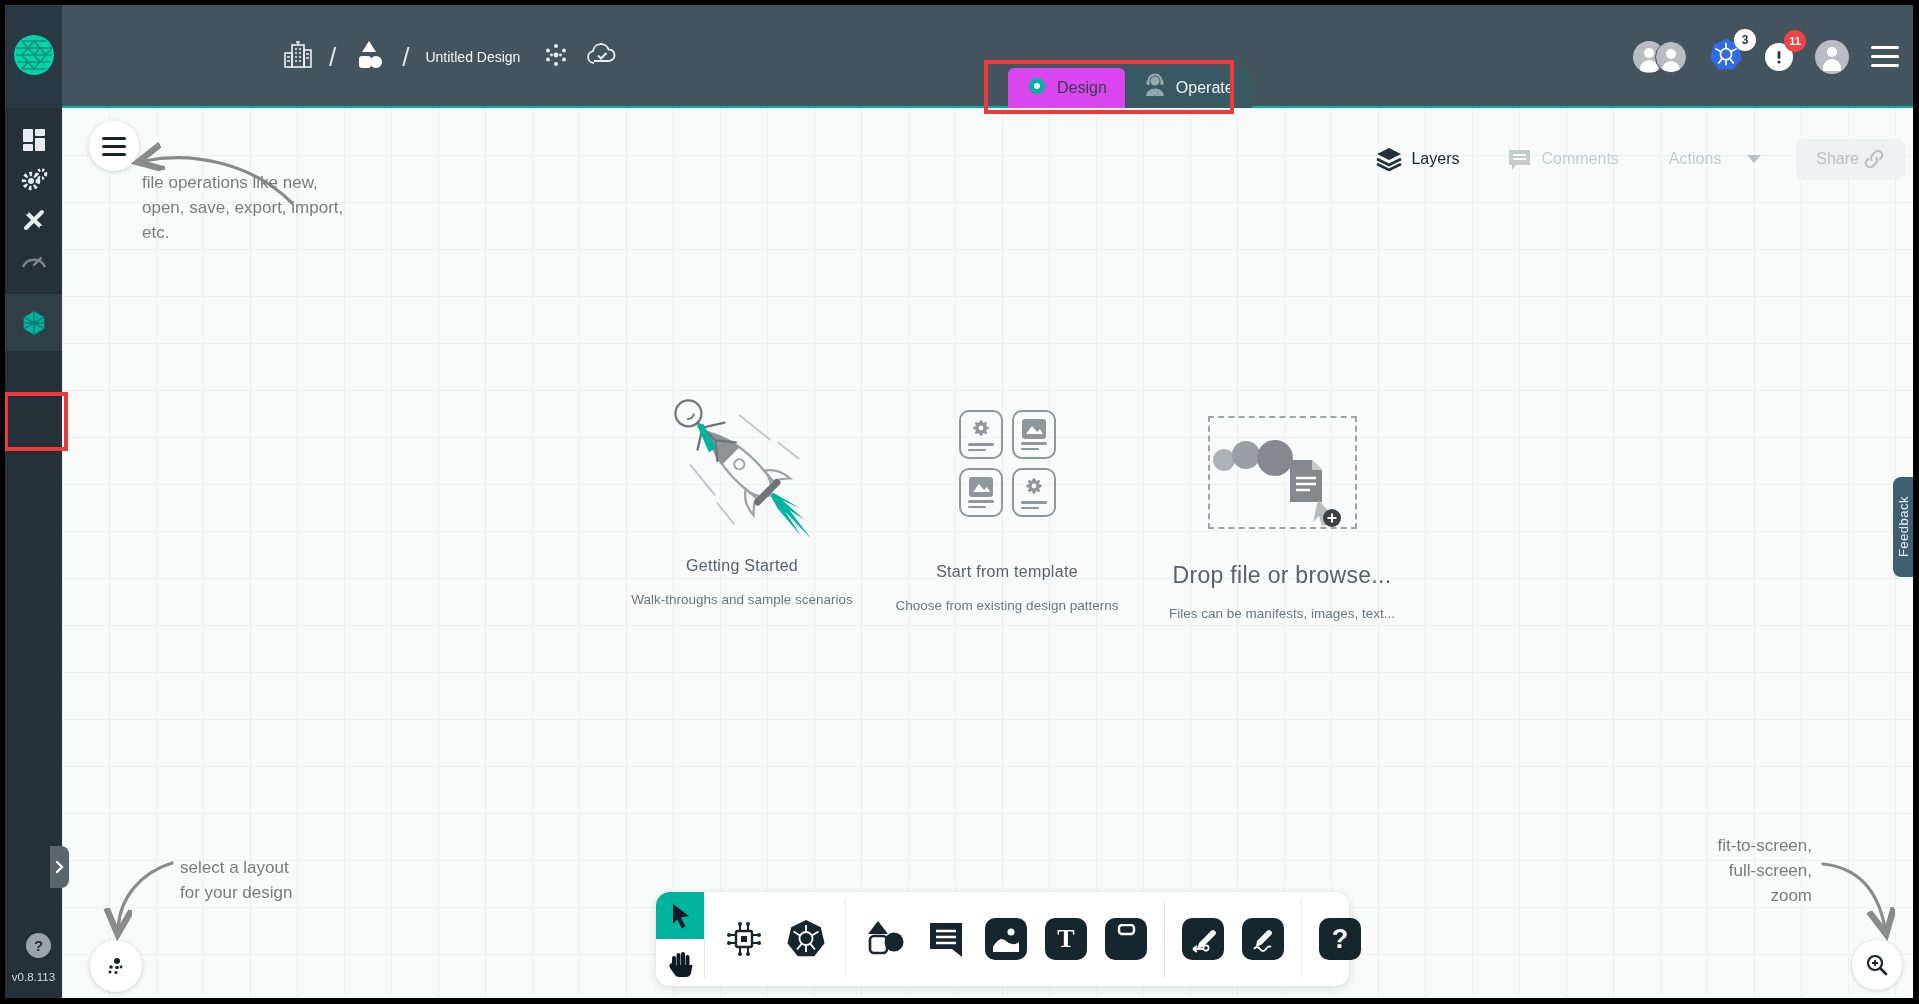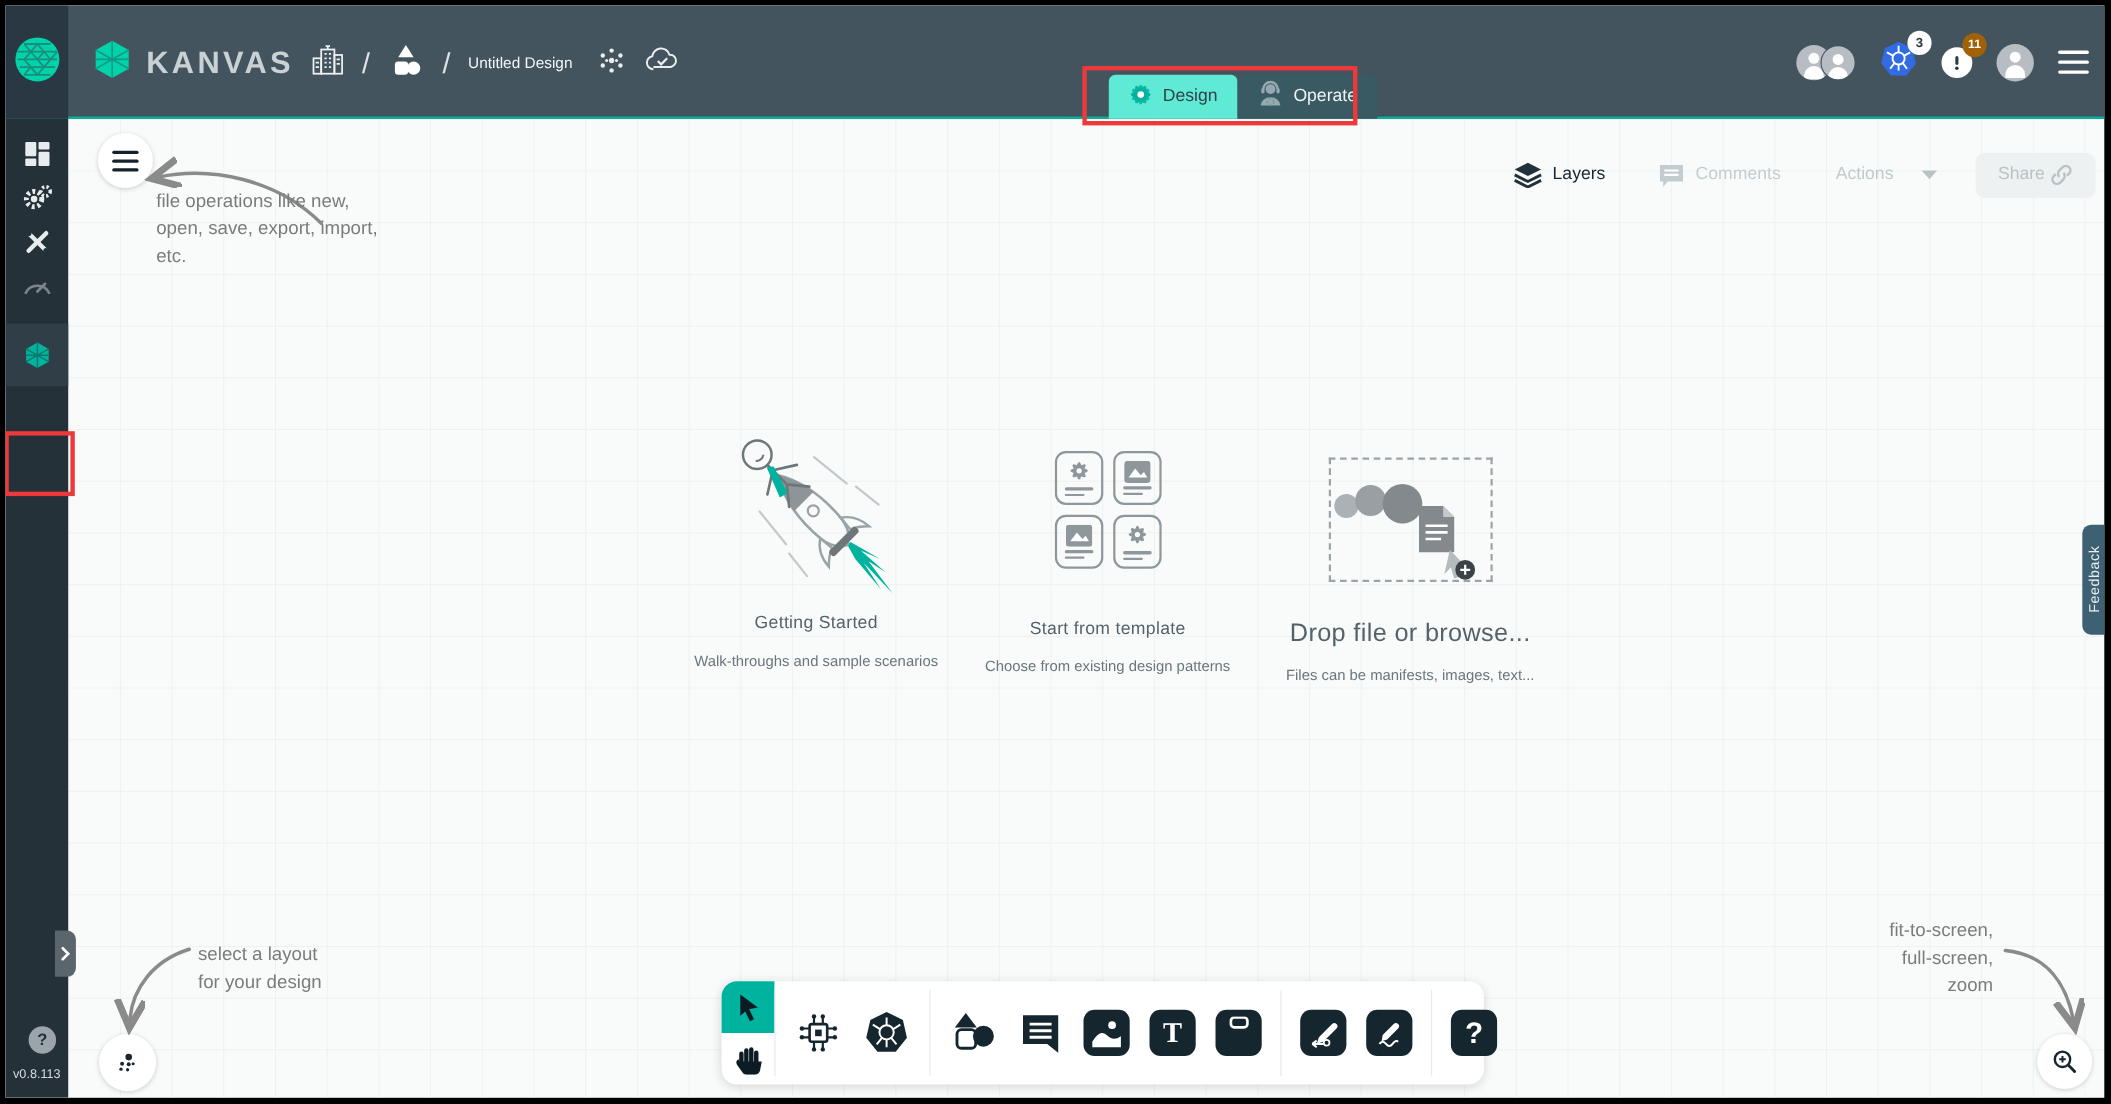--- a/index.html
+++ b/index.html
@@ -10,34 +10,34 @@
   .header { position:absolute; left:0; top:0; width:100%; height:103px; background:#44545E; border-bottom:2px solid #00B39F; z-index:30; }
   .logo-square { position:absolute; left:0; top:0; width:57px; height:103px; background:#2A3843; display:flex; align-items:center; justify-content:center; }
   .kanvas-logo { position:absolute; left:78px; top:30px; display:flex; align-items:center; gap:12px; }
   .kanvas-word { font-size:28px; font-weight:bold; letter-spacing:3px; color:#C9D1D5; }
   .breadcrumb { position:absolute; left:278px; top:26px; display:flex; align-items:center; gap:16px; height:52px; }
   .crumb-sep { color:#DDE4E7; font-size:26px; font-weight:300; }
   .crumb-name { color:#F2F6F7; font-size:14px; }
 
   .tabs { position:absolute; left:1003px; top:63px; display:flex; height:40px; }
   .tab { display:flex; align-items:center; gap:9px; padding:0 18px; font-size:16px; cursor:pointer; }
-  .tab-design { background:#5eead4; color:#33424A; border-radius:6px 6px 0 0; }
+  .tab-design { background:#d946ef; color:#33424A; border-radius:6px 6px 0 0; }
   .tab-operate { background:#3A5A63; color:#EEF3F4; border-radius:6px 6px 0 0; }
   .red-box-tabs { position:absolute; left:979px; top:55px; width:250px; height:54px; border:4px solid #EC3A3A; z-index:40; pointer-events:none; }
 
   .header-right { position:absolute; right:14px; top:0; height:103px; display:flex; align-items:center; gap:22px; }
   .avatar { width:32px; height:32px; border-radius:50%; background:#B7BDC2; position:relative; overflow:hidden; flex:none; }
   .avatar::before { content:""; position:absolute; left:50%; top:7px; width:10px; height:10px; margin-left:-5px; border-radius:50%; background:#fff; }
   .avatar::after { content:""; position:absolute; left:50%; top:19px; width:18px; height:12px; margin-left:-9px; border-radius:9px 9px 0 0; background:#fff; }
   .avatar-group { display:flex; }
   .avatar-group .avatar + .avatar { margin-left:-10px; border:1px solid #44545E; }
   .badge-wrap { position:relative; }
   .badge { position:absolute; border-radius:50%; display:flex; align-items:center; justify-content:center; font-size:12px; font-weight:bold; }
   .badge-white { width:22px; height:22px; background:#fff; color:#2A3843; right:-13px; top:-9px; }
-  .badge-red { width:22px; height:22px; background:#a16207; color:#fff; right:-13px; top:-13px; font-size:11px; }
+  .badge-red { width:22px; height:22px; background:#ef4444; color:#fff; right:-13px; top:-13px; font-size:11px; }
   .alert-circle { width:28px; height:28px; background:#fff; border-radius:50%; display:flex; align-items:center; justify-content:center; }
   .hamburger-lines { width:28px; display:flex; flex-direction:column; gap:6px; }
   .hamburger-lines i { display:block; height:3px; background:#fff; border-radius:2px; }
 
   
   .sidebar { position:absolute; left:0; top:103px; width:57px; height:890px; background:#253139; z-index:20; }
   .side-item { width:57px; height:40px; display:flex; align-items:center; justify-content:center; color:#E8ECEE; cursor:pointer; }
   .side-selected { position:absolute; left:0; top:186px; width:57px; height:57px; background:#303E48; display:flex; align-items:center; justify-content:center; }
   .red-box-side { position:absolute; left:-1px; top:284px; width:64px; height:59px; border:4px solid #EC3A3A; z-index:40; pointer-events:none; }
   .side-expander { position:absolute; left:45px; top:738px; width:19px; height:42px; background:#5A656C; border-radius:0 8px 8px 0; display:flex; align-items:center; justify-content:center; cursor:pointer; }
@@ -101,31 +101,20 @@
         <svg width="42" height="42" viewBox="0 0 42 42">
           <circle cx="21" cy="21" r="20" fill="#00D3A9"></circle>
           <g stroke="#1A8E7C" stroke-width="1.6" fill="none">
             <path d="M3 14 H39 M3 21 H39 M5 28 H37 M9 35 H33 M9 7 H33"></path>
             <path d="M9 7 L15 14 L9 21 L15 28 L9 35 M15 14 L21 7 L27 14 L21 21 L15 14 M21 21 L27 28 L21 35 L15 28 M27 14 L33 21 L27 28 M33 21 L39 14 M33 21 L33 21"></path>
           </g>
         </svg>
       </span>
     </div>
 
-    <div class="kanvas-logo">
-      <span>
-        <svg width="38" height="38" viewBox="0 0 38 38">
-          <polygon points="19,2 34,10.5 34,27.5 19,36 4,27.5 4,10.5" fill="#00D3A9"></polygon>
-          <g stroke="#0E9B86" stroke-width="1.5">
-            <path d="M4 10.5 L34 27.5 M34 10.5 L4 27.5 M19 2 L19 36 M4 19 H34"></path>
-          </g>
-        </svg>
-      </span>
-      <span class="kanvas-word">KANVAS</span>
-    </div>
 
     <div class="breadcrumb">
       <span>
         <svg width="30" height="32" viewBox="0 0 30 32" stroke="#EDF1F3" fill="none" stroke-width="1.6">
           <rect x="9" y="6" width="12" height="22"></rect>
           <rect x="2" y="14" width="7" height="14"></rect>
           <rect x="21" y="11" width="7" height="17"></rect>
           <path d="M12 10h2 M16 10h2 M12 14h2 M16 14h2 M12 18h2 M16 18h2 M12 22h2 M16 22h2 M4 18h3 M4 22h3 M23 15h3 M23 19h3 M13 3 L17 3 M15 3 L15 6"></path>
         </svg>
       </span>

